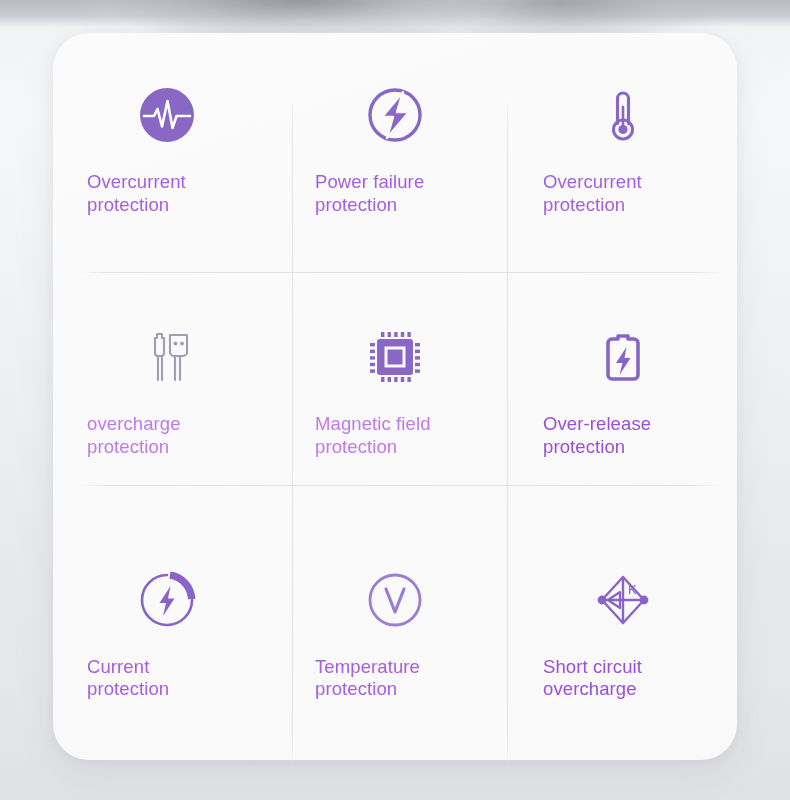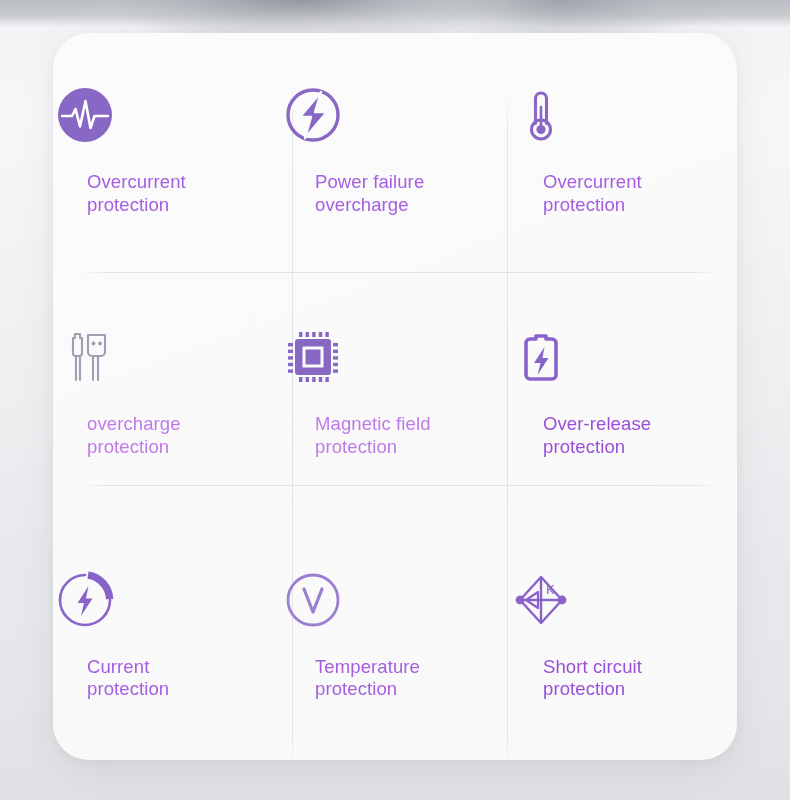--- a/index.html
+++ b/index.html
@@ -62,21 +62,21 @@
     height: 727px;
     display: grid;
     grid-template-columns: repeat(3, 1fr);
     grid-template-rows: repeat(3, 1fr);
   }
 
   .cell {
     position: relative;
     display: flex;
     flex-direction: column;
-    align-items: flex-start;
+    align-items: center;
     justify-content: flex-start;
     padding-top: 36px;
     box-sizing: border-box;
   }
 
   .icon-wrap {
     height: 92px;
     display: flex;
     align-items: center;
     justify-content: center;
@@ -147,21 +147,21 @@
     </div>
 
     <div class="cell">
       <div class="icon-wrap">
         <svg width="64" height="64" viewBox="0 0 64 64">
           <circle cx="32" cy="32" r="25" fill="none" stroke="#8868c4" stroke-width="3.4"></circle>
           <path d="M40 9 L19 34 L30 34 L24 55 L46 29 L34 29 Z" fill="#8868c4" stroke="#fafafb" stroke-width="2.4" stroke-linejoin="round"></path>
         </svg>
       </div>
       <div class="label">Power failure
-overcharge</div>
+protection</div>
     </div>
 
     <div class="cell">
       <div class="icon-wrap">
         <svg width="64" height="64" viewBox="0 0 64 64">
           <path d="M26.5 40.5 V15.5 a5.5 5.5 0 0 1 11 0 V40.5" fill="none" stroke="#8868c4" stroke-width="3.1" stroke-linecap="round"></path>
           <circle cx="32" cy="46.5" r="9.5" fill="none" stroke="#8868c4" stroke-width="3.1"></circle>
           <path d="M26.6 40 a9.5 9.5 0 0 0 0 0" fill="none"></path>
           <line x1="32" y1="24" x2="32" y2="44" stroke="#8868c4" stroke-width="2.6" stroke-linecap="round"></line>
           <circle cx="32" cy="46.5" r="4.6" fill="#8868c4"></circle>
@@ -277,17 +277,17 @@
 
           <path d="M29 24 L17 32 L29 40 Z" fill="none" stroke="#8a63c8" stroke-width="2.2" stroke-linejoin="round"></path>
 
           <circle cx="11" cy="32" r="4.4" fill="#8a63c8"></circle>
           <circle cx="53" cy="32" r="4.4" fill="#8a63c8"></circle>
 
           <text x="37" y="26" font-family="&quot;Liberation Sans&quot;, sans-serif" font-size="13" fill="#8a63c8">K</text>
         </svg>
       </div>
       <div class="label">Short circuit
-protection</div>
+overcharge</div>
     </div>
 
   </div>
 </div>
 
 </body></html>

